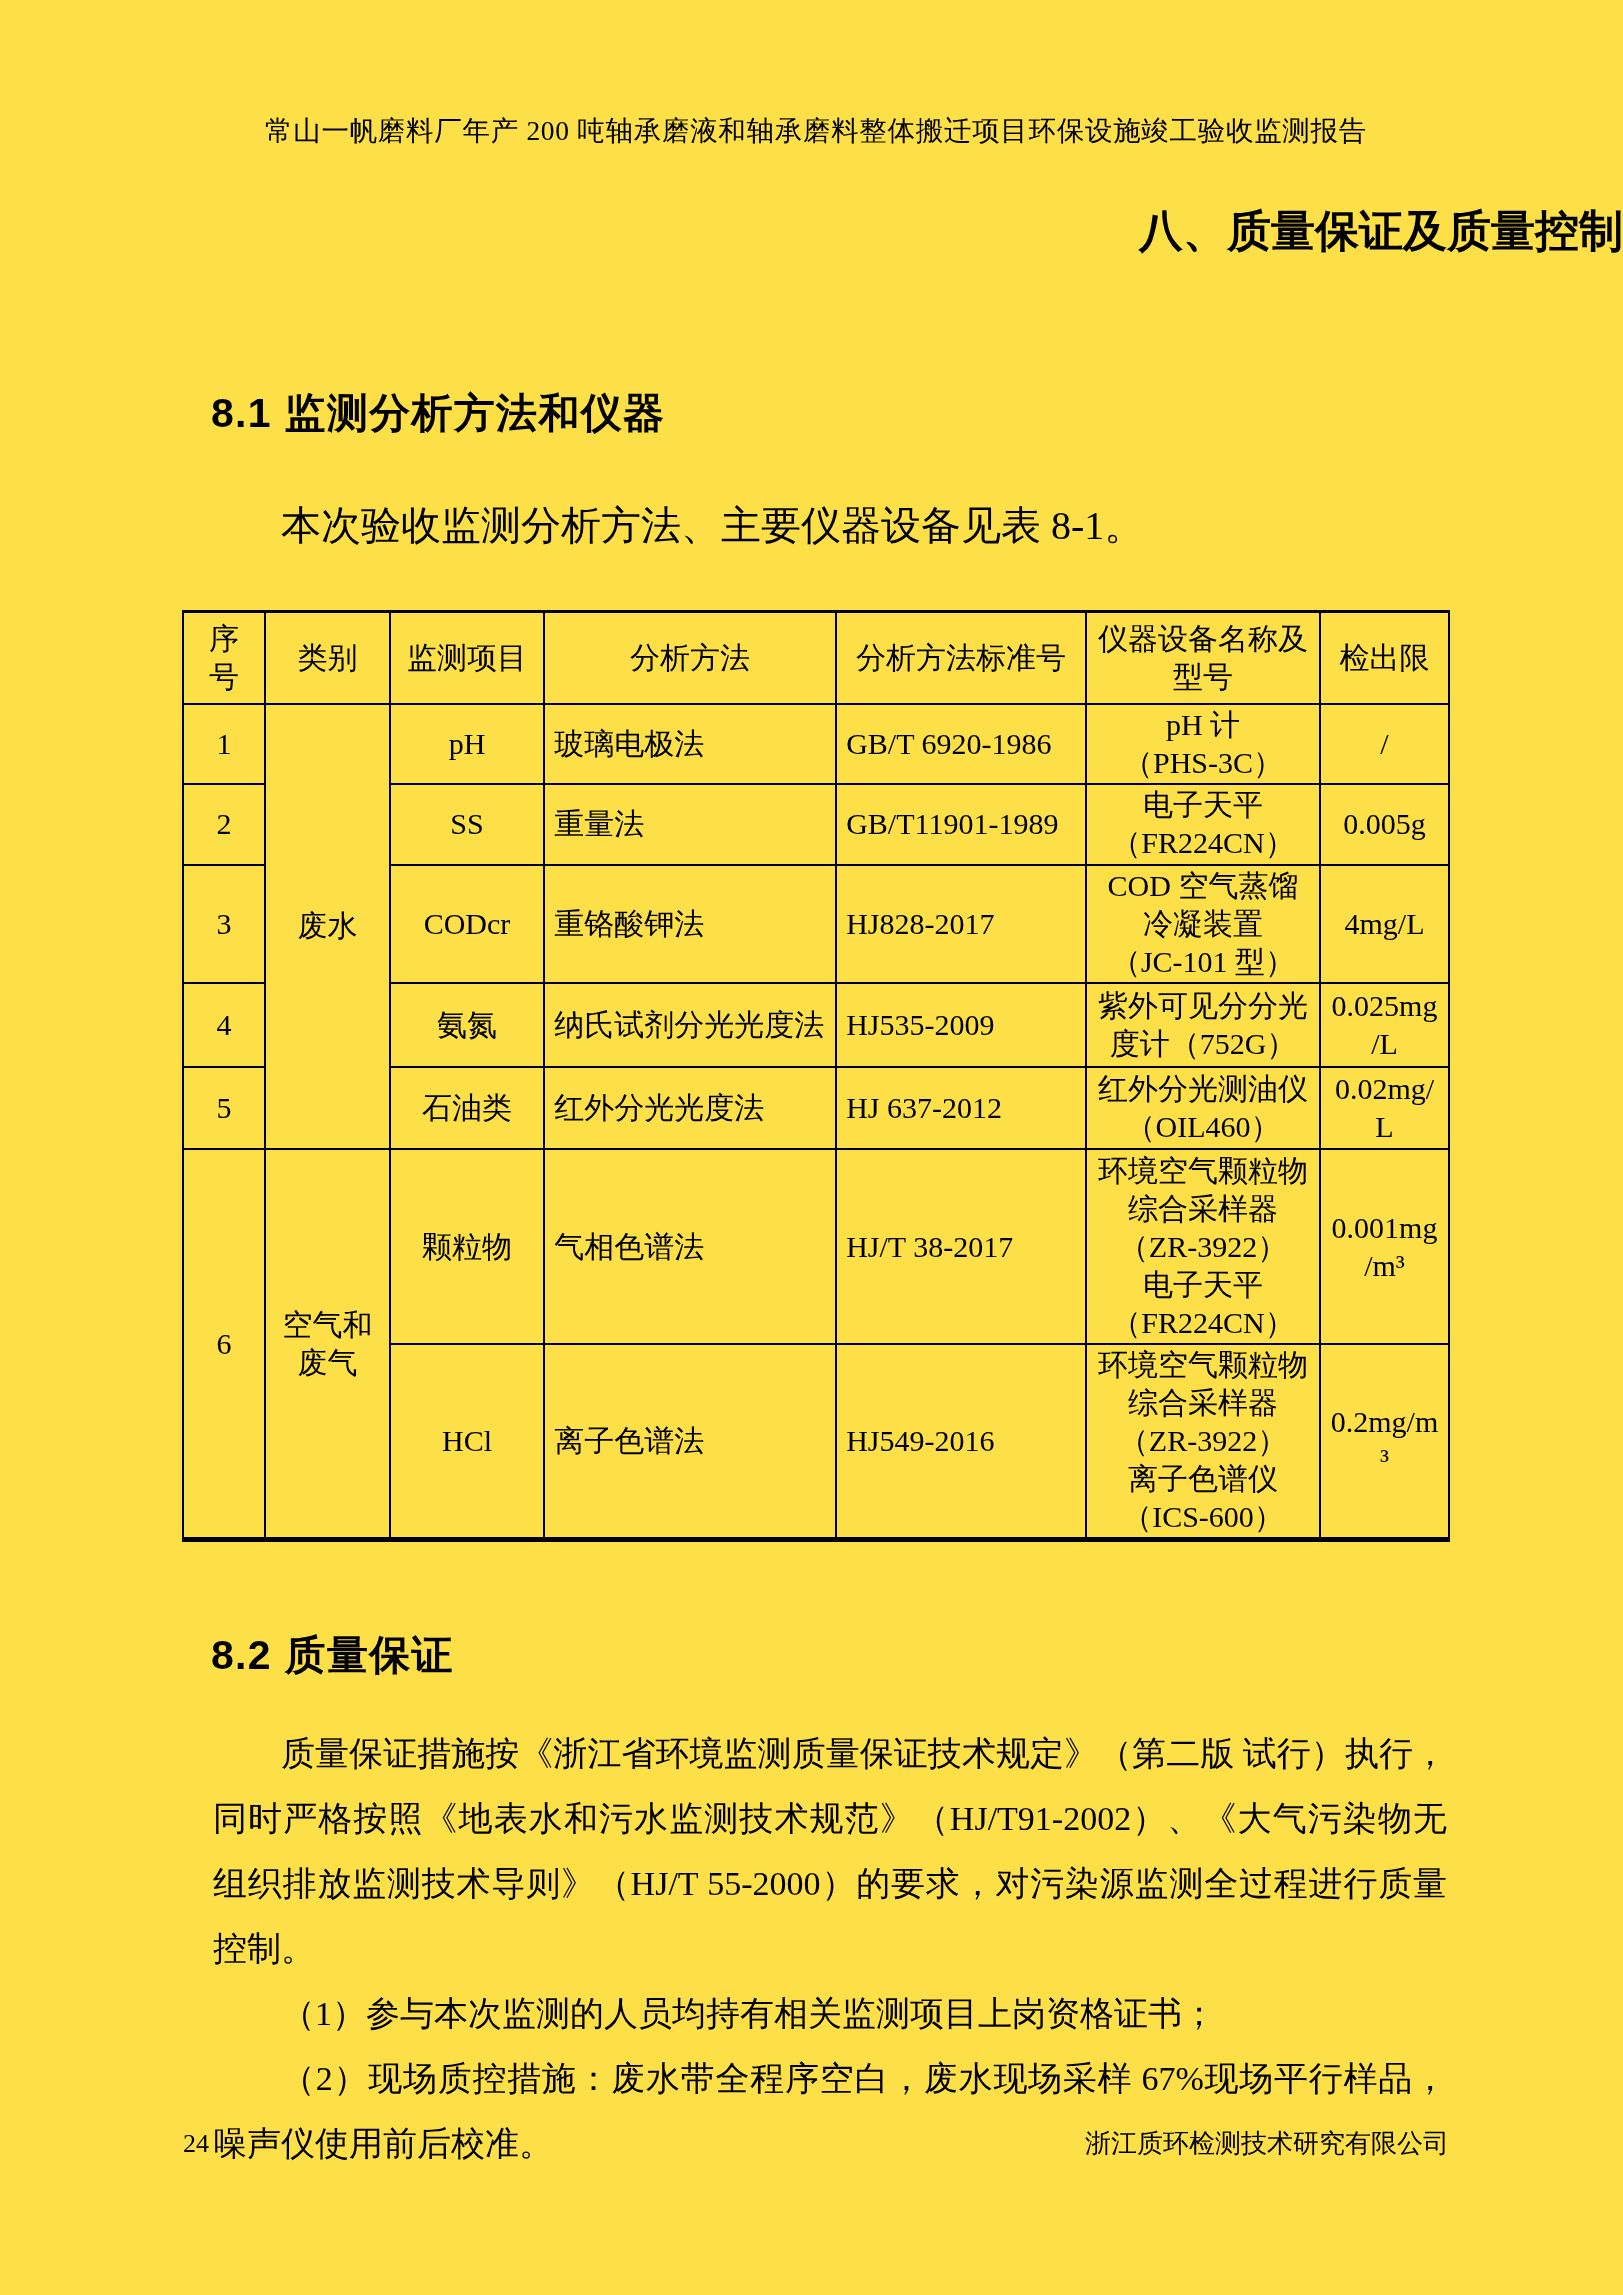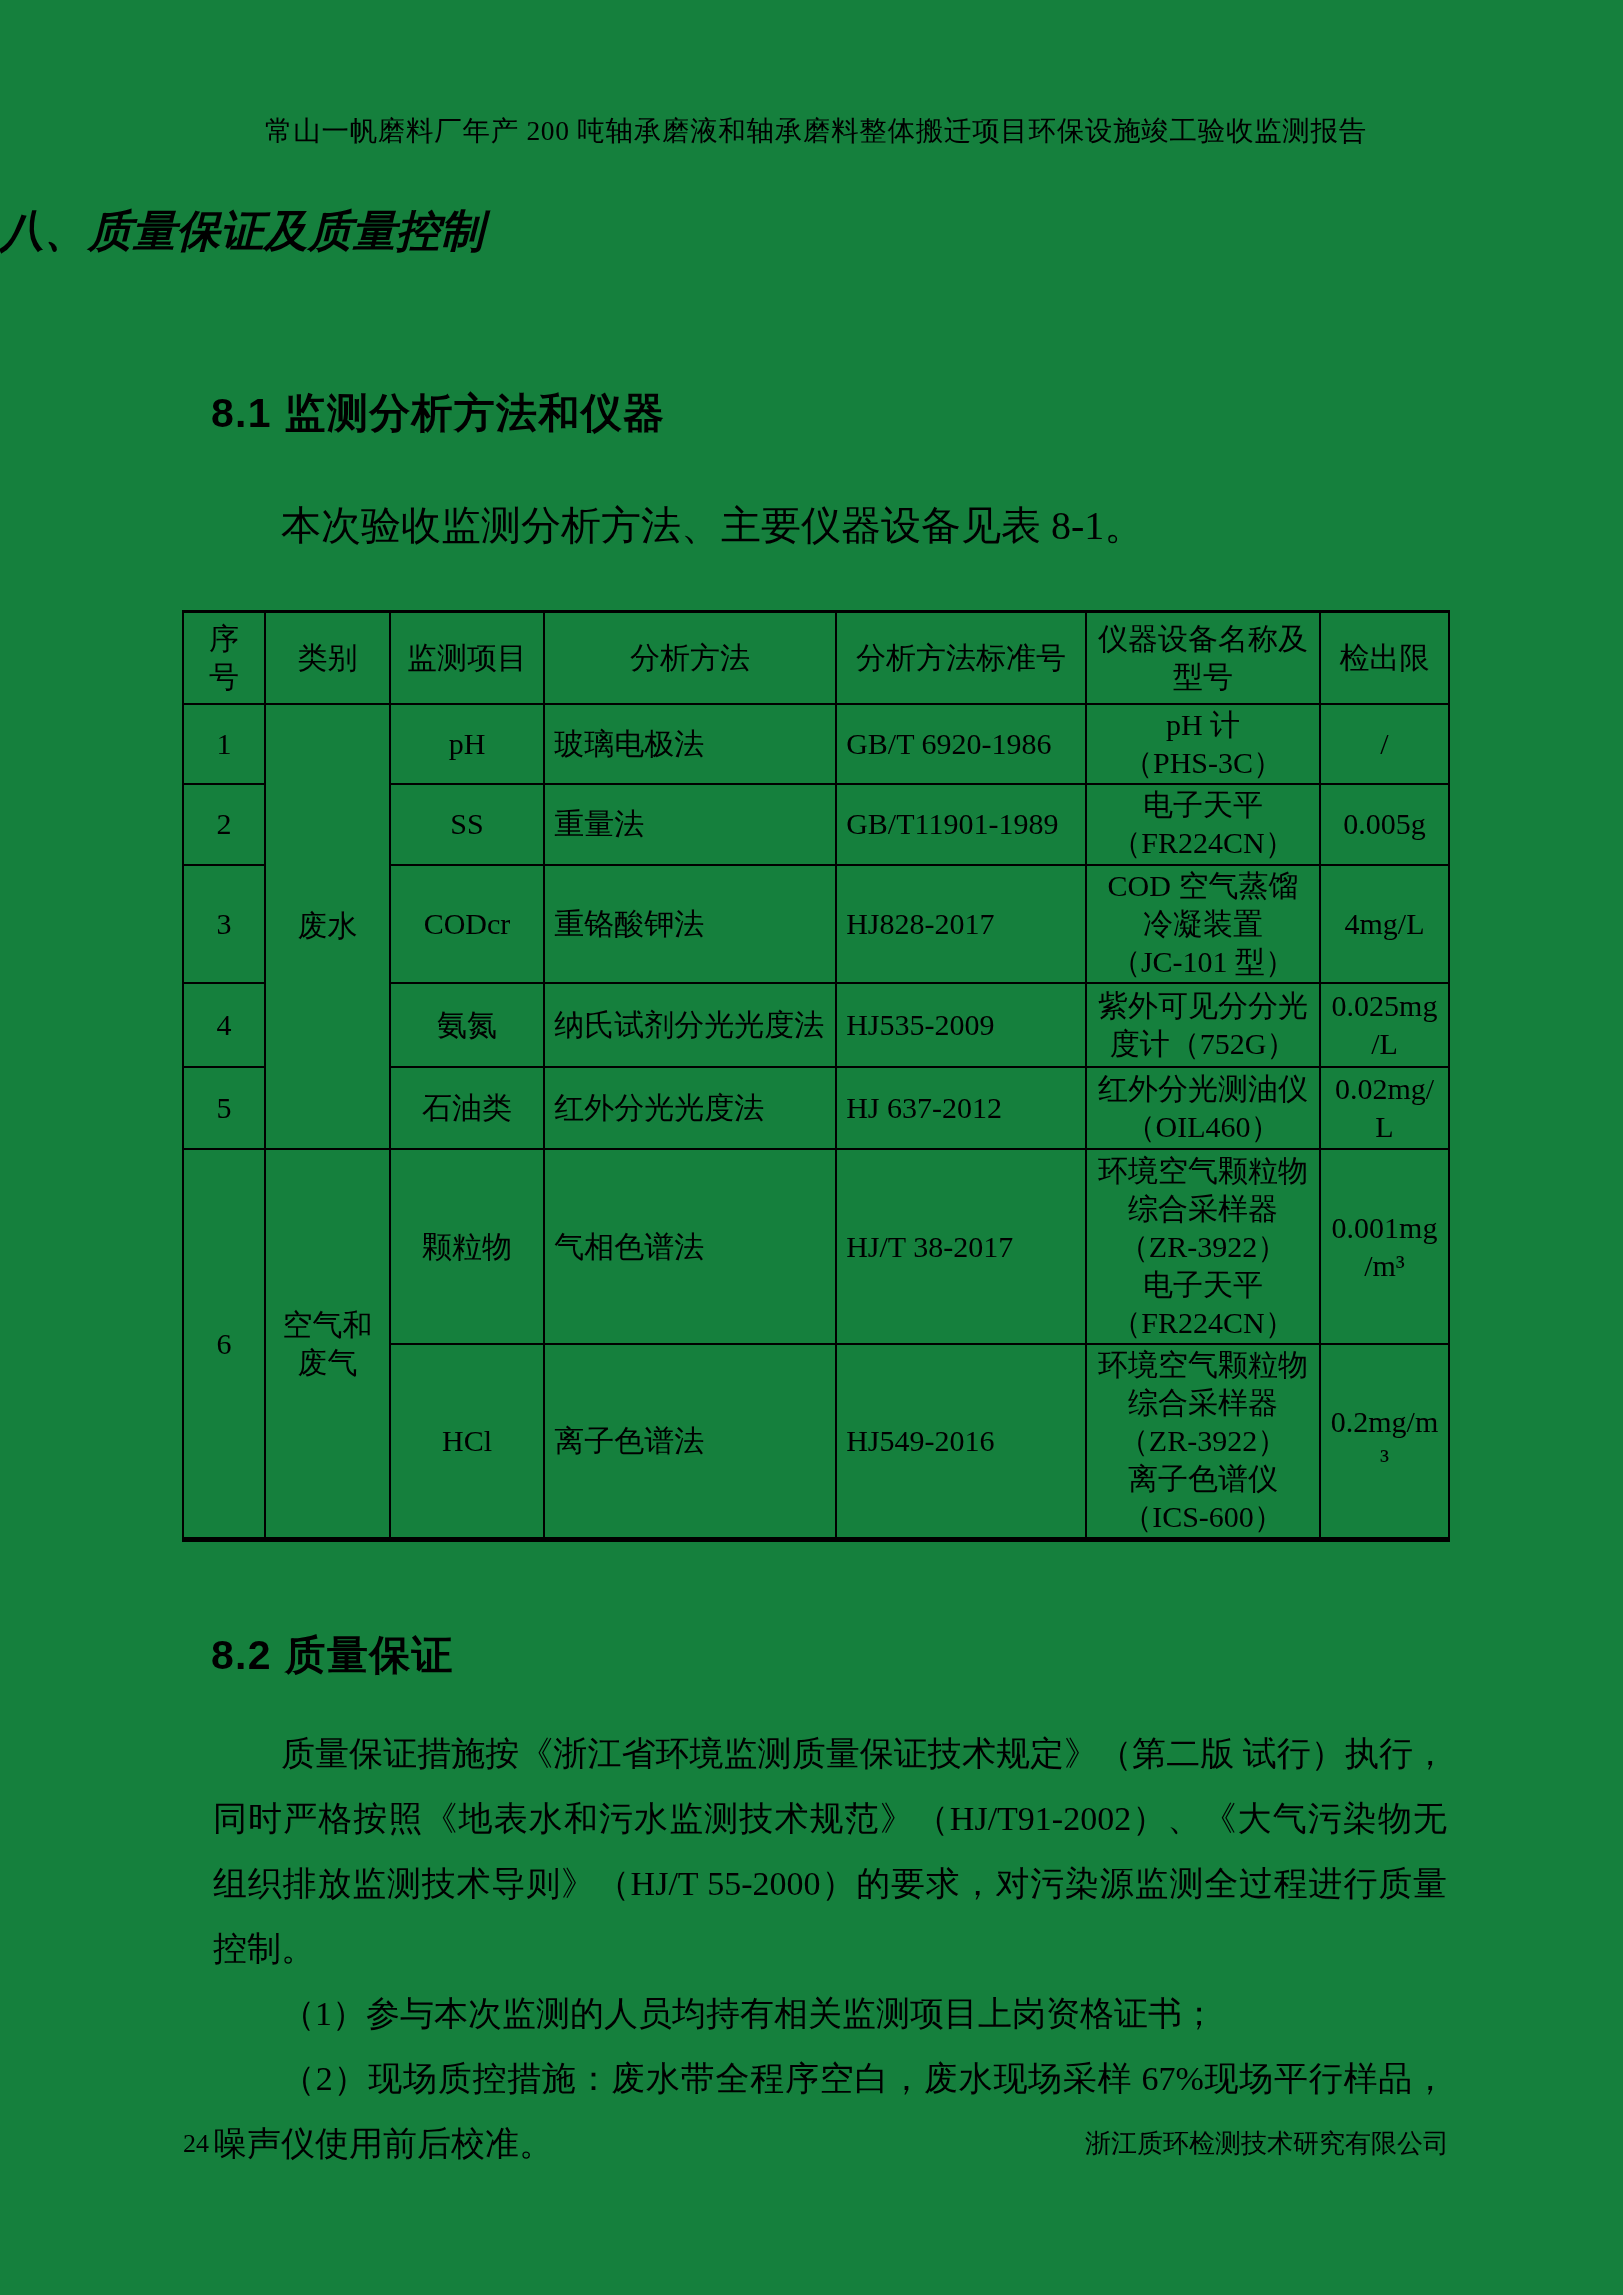--- a/index.html
+++ b/index.html
@@ -1,30 +1,30 @@
 <!DOCTYPE html>
 <html style="font-size:10.5px"><head>
 <meta charset="utf-8">
 <style>
   html,body{margin:0;padding:0;background:#888;}
   .page{
     position:relative;
     width:1623px;height:2295px;
-    background:#15803d;color:#000;
+    background:#fde047;color:#000;
     font-family:"Liberation Serif","DejaVu Serif",serif;
     overflow:hidden;
   }
   .doc-header{
     position:absolute;top:116px;left:183px;right:174px;
     text-align:center;font-size:27.5px;line-height:1.1;
     letter-spacing:0.7px;
   }
   .doc-title{
     position:absolute;top:207px;left:0;width:1623px;
-    text-align:left;font-size:44px;font-weight:bold;line-height:1.15;font-style:italic;
+    text-align:right;font-size:44px;font-weight:bold;line-height:1.15;
   }
   .sec-heading{
     position:absolute;left:211px;
     font-family:"Liberation Sans","DejaVu Sans",sans-serif;
     font-size:41px;font-weight:bold;line-height:1.1;letter-spacing:1.3px;
   }
   .h81{top:391px;}
   .h82{top:1633px;}
   .intro{
     position:absolute;top:501px;left:213px;right:174px;

